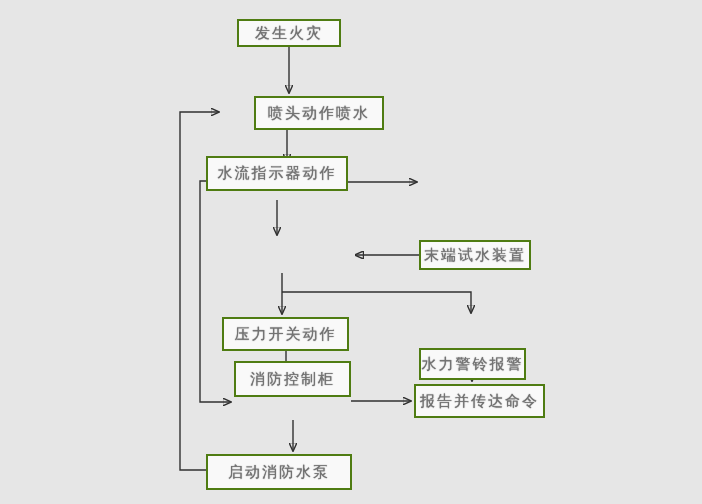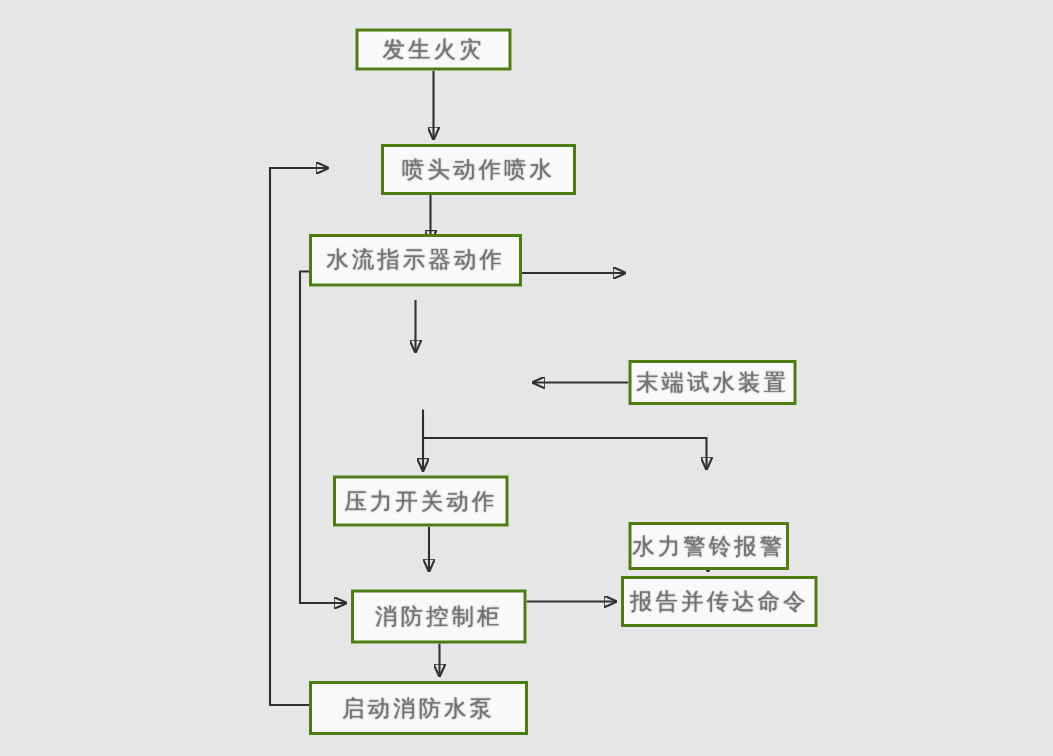--- a/index.html
+++ b/index.html
@@ -67,23 +67,23 @@
   <div class="node" style="left:237px; top:19px; width:104px; height:28px;">发生火灾</div>
 
   <div class="node" style="left:222px; top:96px; width:130px; height:34px;margin-left:32px;">喷头动作喷水</div>
 
   <div class="node" style="left:206px; top:156px; width:142px; height:35px;">水流指示器动作</div>
 
 
 
   <div class="node" style="left:419px; top:240px; width:112px; height:30px;text-align:right;">末端试水装置</div>
 
-  <div class="node" style="left:222px; top:317px; width:117px; height:34px;">压力开关动作</div>
+  <div class="node" style="left:222px; top:317px; width:127px; height:34px;">压力开关动作</div>
 
   <div class="node" style="left:419px; top:316px; width:107px; height:32px;margin-top:32px;">水力警铃报警</div>
 
-  <div class="node" style="left:234px; top:393px; width:117px; height:36px;">消防控制柜</div>
+  <div class="node" style="left:234px; top:361px; width:117px; height:36px;">消防控制柜</div>
 
   <div class="node" style="left:414px; top:384px; width:131px; height:34px;">报告并传达命令</div>
 
   <div class="node" style="left:206px; top:454px; width:146px; height:36px;">启动消防水泵</div>
 
 </div>
 
 </body></html>

